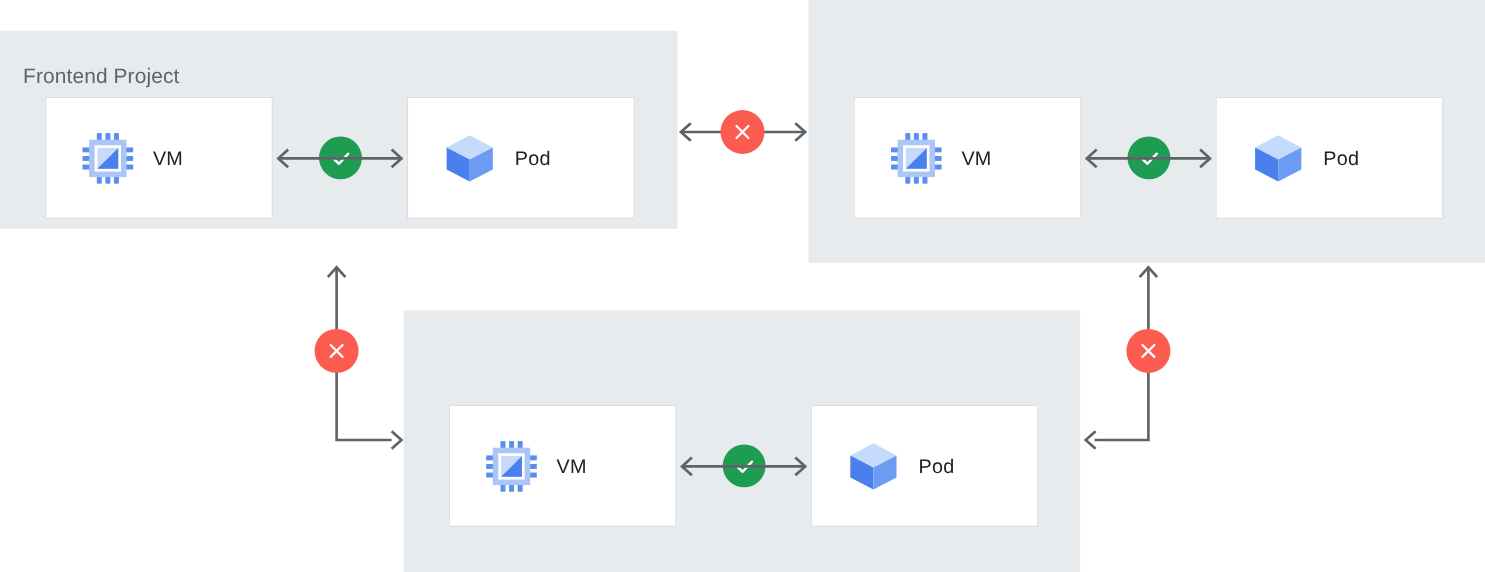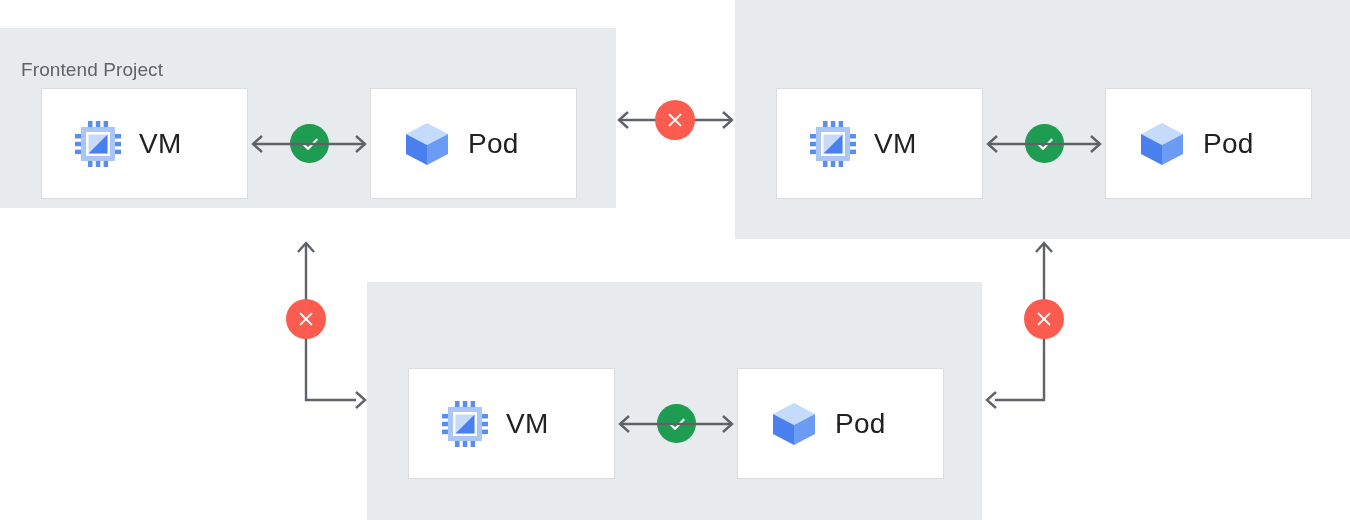--- a/index.html
+++ b/index.html
@@ -20,21 +20,21 @@
   #panel-frontend .panel-title{left:21px;top:31px;}
   #panel-database{left:735px;top:0;width:615px;height:239px;}
   #panel-backend{left:367px;top:282px;width:615px;height:238px;}
 
   
   .card{
     position:absolute;background:#ffffff;border:1px solid #dadce0;
     box-sizing:border-box;display:flex;align-items:center;
   }
   .card-inner{display:flex;align-items:center;gap:17px;margin-left:32px;}
-  .card-label{font-size:28px;color:#202124;line-height:1;letter-spacing:.2px;}
+  .card-label{font-size:18px;color:#202124;line-height:1;letter-spacing:.2px;}
 
   
   .icon{width:48px;height:48px;display:block;flex:0 0 48px;}
 
   
   .badge{
     position:absolute;border-radius:50%;
     display:flex;align-items:center;justify-content:center;
   }
   .badge.ok{background:#1e9c52;}

